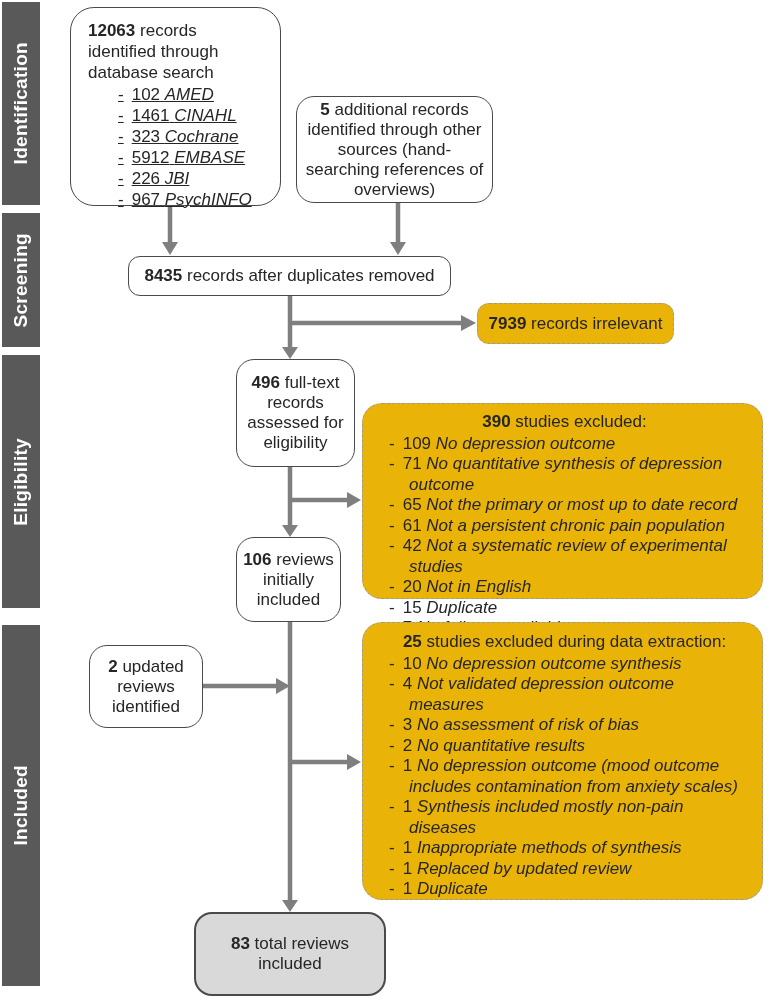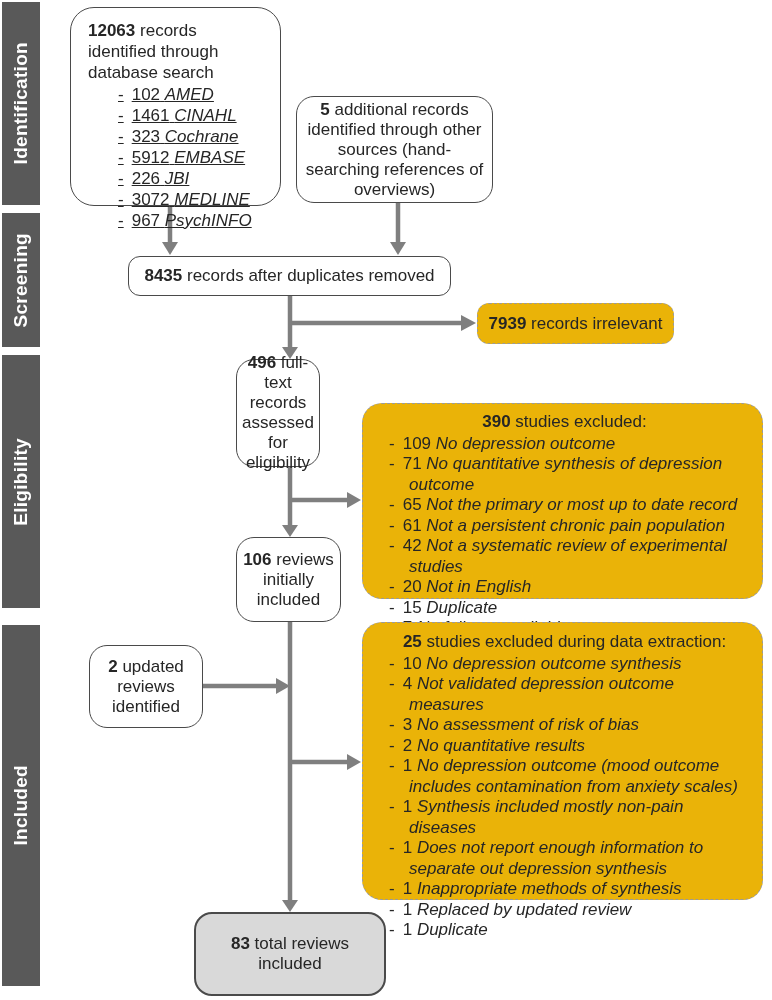--- a/index.html
+++ b/index.html
@@ -72,21 +72,21 @@
     left: 128px; top: 256px; width: 323px; height: 40px;
     border-radius: 12px; padding: 2px 8px;
   }
 
   .box-irrelevant {
     left: 477px; top: 303px; width: 197px; height: 41px;
     border-radius: 12px; padding: 2px 6px;
   }
 
   .box-fulltext {
-    left: 236px; top: 359px; width: 84px; height: 108px;
+    left: 236px; top: 359px; width: 119px; height: 108px;
     border-radius: 18px; padding: 12px 6px;
   }
 
   .box-initially {
     left: 236px; top: 537px; width: 105px; height: 85px;
     border-radius: 18px; padding: 4px 6px;
   }
 
   .box-updated {
     left: 89px; top: 645px; width: 114px; height: 83px;
@@ -167,21 +167,20 @@
     <div>
       <span class="b">12063</span>
       <span>records identified through database search</span>
     </div>
     <div class="src-list">
       <div class="src-item"><span>102</span> <span class="it">AMED</span></div>
       <div class="src-item"><span>1461</span> <span class="it">CINAHL</span></div>
       <div class="src-item"><span>323</span> <span class="it">Cochrane</span></div>
       <div class="src-item"><span>5912</span> <span class="it">EMBASE</span></div>
       <div class="src-item"><span>226</span> <span class="it">JBI</span></div>
-      <div class="src-item"><span>3072</span> <span class="it">MEDLINE</span></div>
       <div class="src-item"><span>967</span> <span class="it">PsychINFO</span></div>
     </div>
   </div>
 
   <div class="box box-additional centered">
     <div>
       <span class="b">5</span>
       <span>additional records identified through other sources (hand-searching references of overviews)</span>
     </div>
   </div>
@@ -240,21 +239,20 @@
     <div class="excl-title">
       <span class="b">25</span>
       <span>studies excluded during data extraction:</span>
     </div>
     <div class="excl-item"><span>10</span> <span class="it">No depression outcome synthesis</span></div>
     <div class="excl-item"><span>4</span> <span class="it">Not validated depression outcome measures</span></div>
     <div class="excl-item"><span>3</span> <span class="it">No assessment of risk of bias</span></div>
     <div class="excl-item"><span>2</span> <span class="it">No quantitative results</span></div>
     <div class="excl-item"><span>1</span> <span class="it">No depression outcome (mood outcome includes contamination from anxiety scales)</span></div>
     <div class="excl-item"><span>1</span> <span class="it">Synthesis included mostly non-pain diseases</span></div>
-    <div class="excl-item"><span>1</span> <span class="it">Does not report enough information to separate out depression synthesis</span></div>
     <div class="excl-item"><span>1</span> <span class="it">Inappropriate methods of synthesis</span></div>
     <div class="excl-item"><span>1</span> <span class="it">Replaced by updated review</span></div>
     <div class="excl-item"><span>1</span> <span class="it">Duplicate</span></div>
   </div>
 
   <div class="box box-total centered">
     <div>
       <span class="b">83</span>
       <span>total reviews included</span>
     </div>

